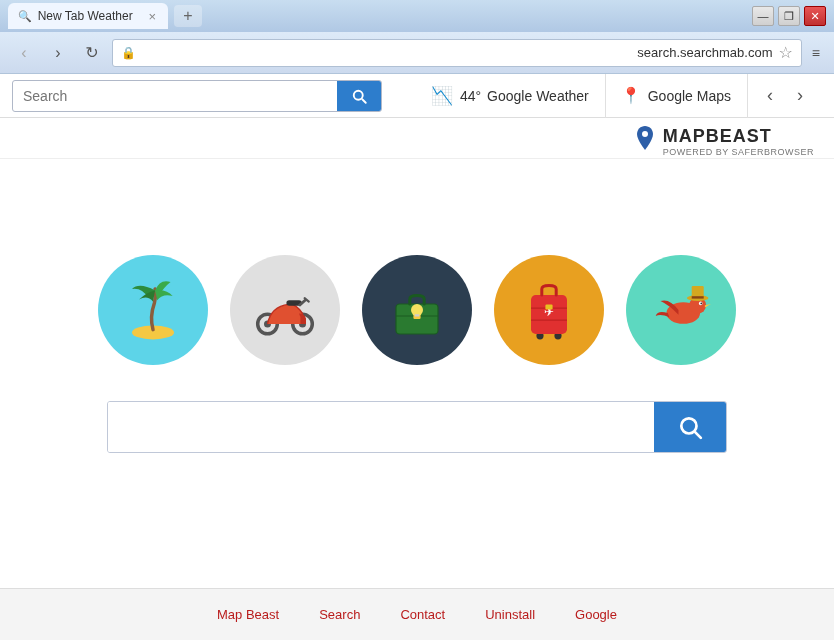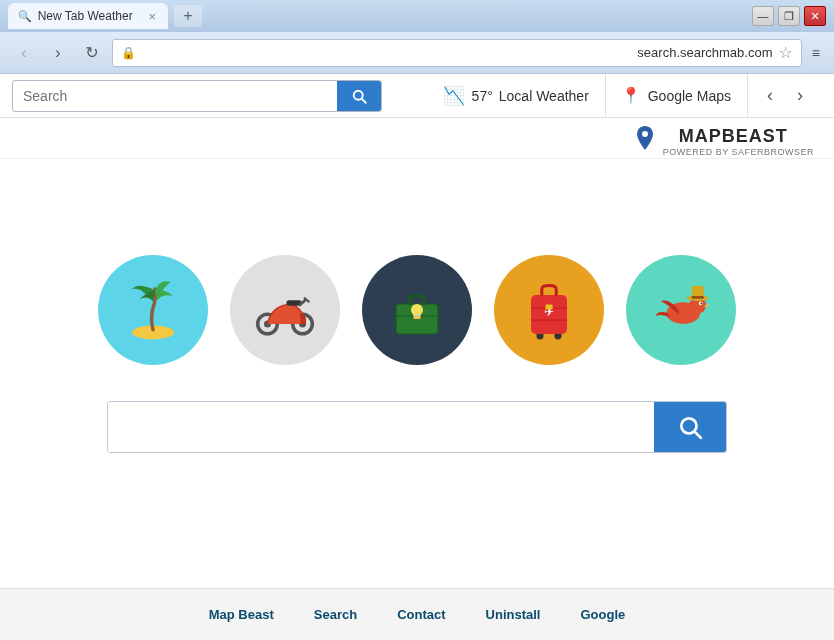--- a/index.html
+++ b/index.html
@@ -209,21 +209,21 @@
       background: white;
       border-bottom: 1px solid #eee;
     }
     .brand-logo {
       display: flex;
       align-items: center;
       gap: 6px;
     }
     .brand-icon { font-size: 22px; color: #2d5fa8; }
     .brand-text { display: flex; flex-direction: column; }
-    .brand-name { font-size: 18px; font-weight: bold; letter-spacing: 1px; color: #2a2a2a; margin-left: 16px; }
+    .brand-name { font-size: 18px; font-weight: bold; letter-spacing: 1px; color: #2a2a2a; }
     .brand-sub { font-size: 9px; color: #777; letter-spacing: 0.5px; }
 
     
     .main-content {
       flex: 1;
       background: white;
       display: flex;
       flex-direction: column;
       align-items: center;
       justify-content: center;
@@ -284,24 +284,23 @@
       height: 52px;
       background: #f4f4f4;
       border-top: 1px solid #ddd;
       display: flex;
       align-items: center;
       justify-content: center;
       gap: 40px;
     }
     .footer-link {
       font-size: 13px;
-      color: #0c4a6e;
+      color: #b91c1c;
       cursor: pointer;
       text-decoration: none;
-      font-weight: bold;
     }
 
     
     .search-svg { width: 18px; height: 18px; fill: white; }
 
     
     .palm-scene { width: 70px; height: 70px; }
     .scooter-scene { width: 70px; height: 70px; }
     .briefcase-scene { width: 60px; height: 60px; }
     .luggage-scene { width: 60px; height: 70px; }
@@ -349,22 +348,22 @@
       <input class="search-input" type="text" placeholder="Search" style="">
       <button class="search-btn">
         <svg class="search-svg" viewBox="0 0 24 24">
             <path d="M21 21l-4.35-4.35M17 11A6 6 0 1 1 5 11a6 6 0 0 1 12 0z" stroke="white" stroke-width="2.5" fill="none" stroke-linecap="round"></path>
           </svg>
       </button>
     </div>
     <div class="toolbar-right">
       <div class="weather-widget">
         <span class="weather-icon">📉</span>
-        <span>57°</span>
-        <span>Local Weather</span>
+        <span>44°</span>
+        <span>Google Weather</span>
       </div>
       <div class="maps-widget">
         <span class="maps-icon">📍</span>
         <span>Google Maps</span>
       </div>
       <div class="nav-arrows">
         <div class="arrow-btn">‹</div>
         <div class="arrow-btn">›</div>
       </div>
     </div>

